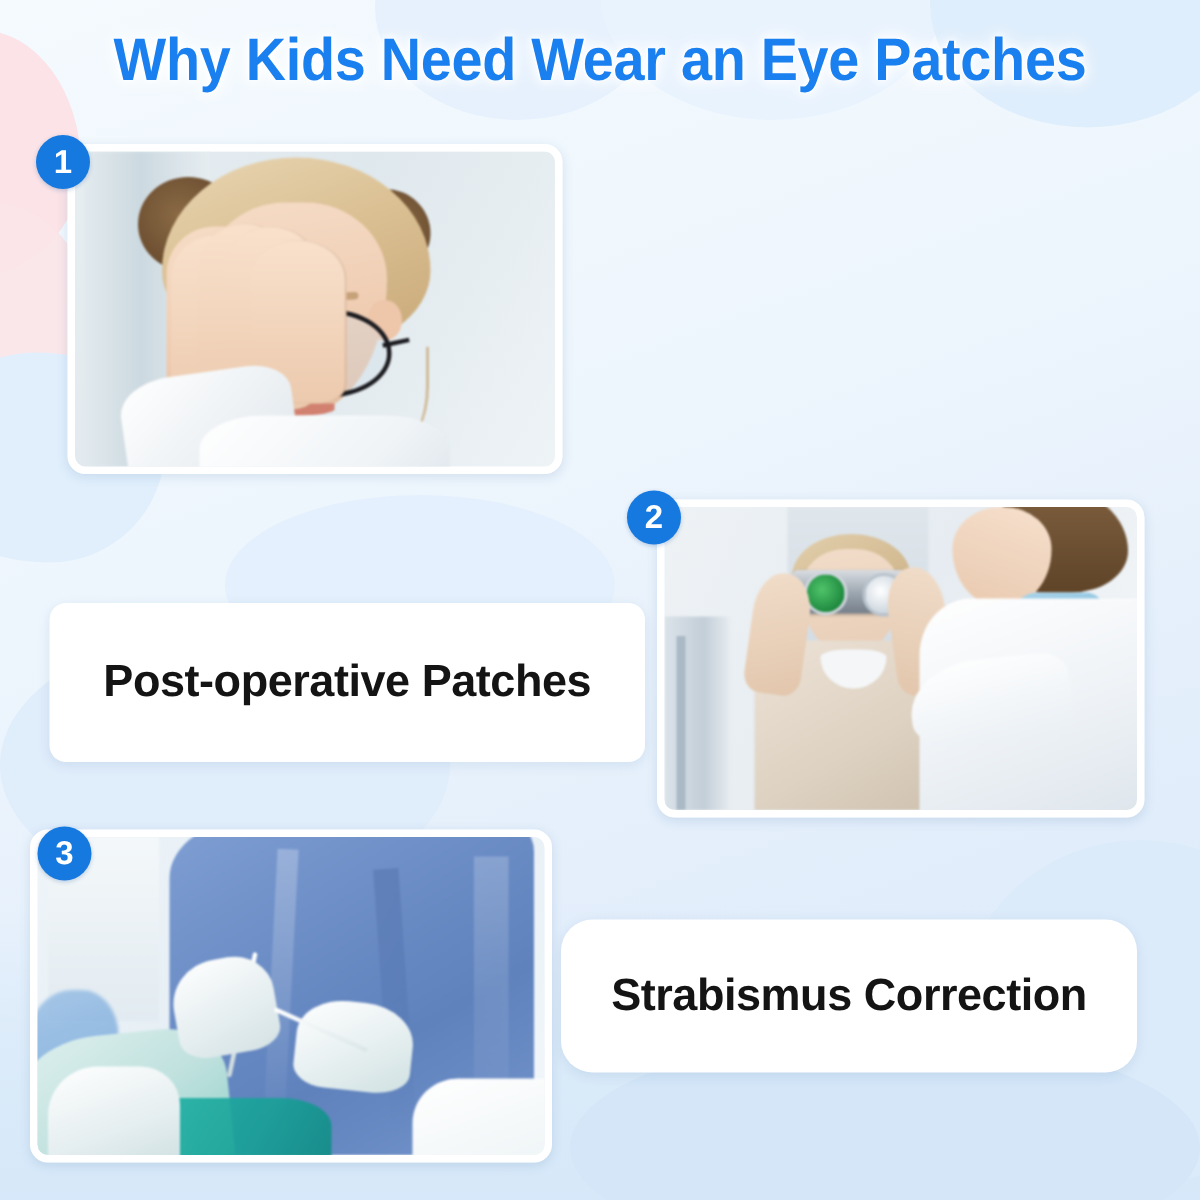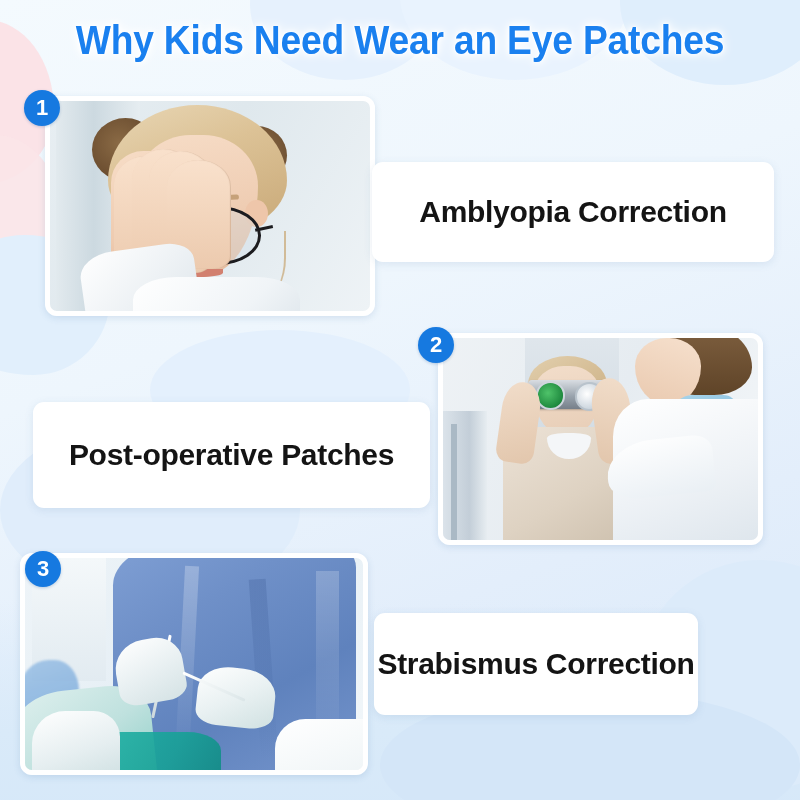--- a/index.html
+++ b/index.html
@@ -459,23 +459,20 @@
       <div class="p1-finger p1-f1"></div>
       <div class="p1-finger p1-f2"></div>
       <div class="p1-finger p1-f3"></div>
       <div class="p1-finger p1-f4"></div>
       <div class="p1-strand"></div>
       <div class="p1-sleeve"></div>
       <div class="p1-shirt"></div>
     </div>
   </div>
 
-  <div class="label-card" style="left:372px; top:162px; width:402px; height:100px;">
-    <div class="label-text">Amblyopia Correction</div>
-  </div>
 
   <div class="badge" style="left:418px; top:327px;">2</div>
 
   <div class="photo p2-bg" id="photo2">
     <div class="scene soft-blur">
       <div class="p2-wall"></div>
       <div class="p2-device"></div>
       <div class="p2-childhair"></div>
       <div class="p2-childhead"></div>
       <div class="p2-childbody"></div>
@@ -511,17 +508,17 @@
       <div class="p3-teal"></div>
       <div class="p3-instrument"></div>
       <div class="p3-glove-left"></div>
       <div class="p3-glove-right"></div>
       <div class="p3-instrument2"></div>
       <div class="p3-assist"></div>
       <div class="p3-white-r"></div>
     </div>
   </div>
 
-  <div class="label-card" style="left:374px; top:613px; width:324px; height:102px;">
+  <div class="label-card" style="left:374px; top:613px; width:384px; height:102px;border-radius:21px;">
     <div class="label-text">Strabismus Correction</div>
   </div>
 
 </div>
 
 </body></html>

